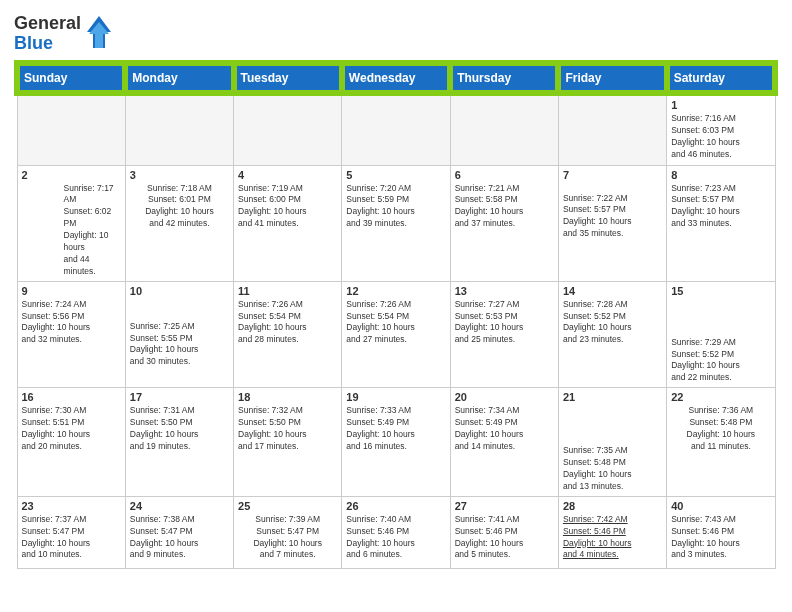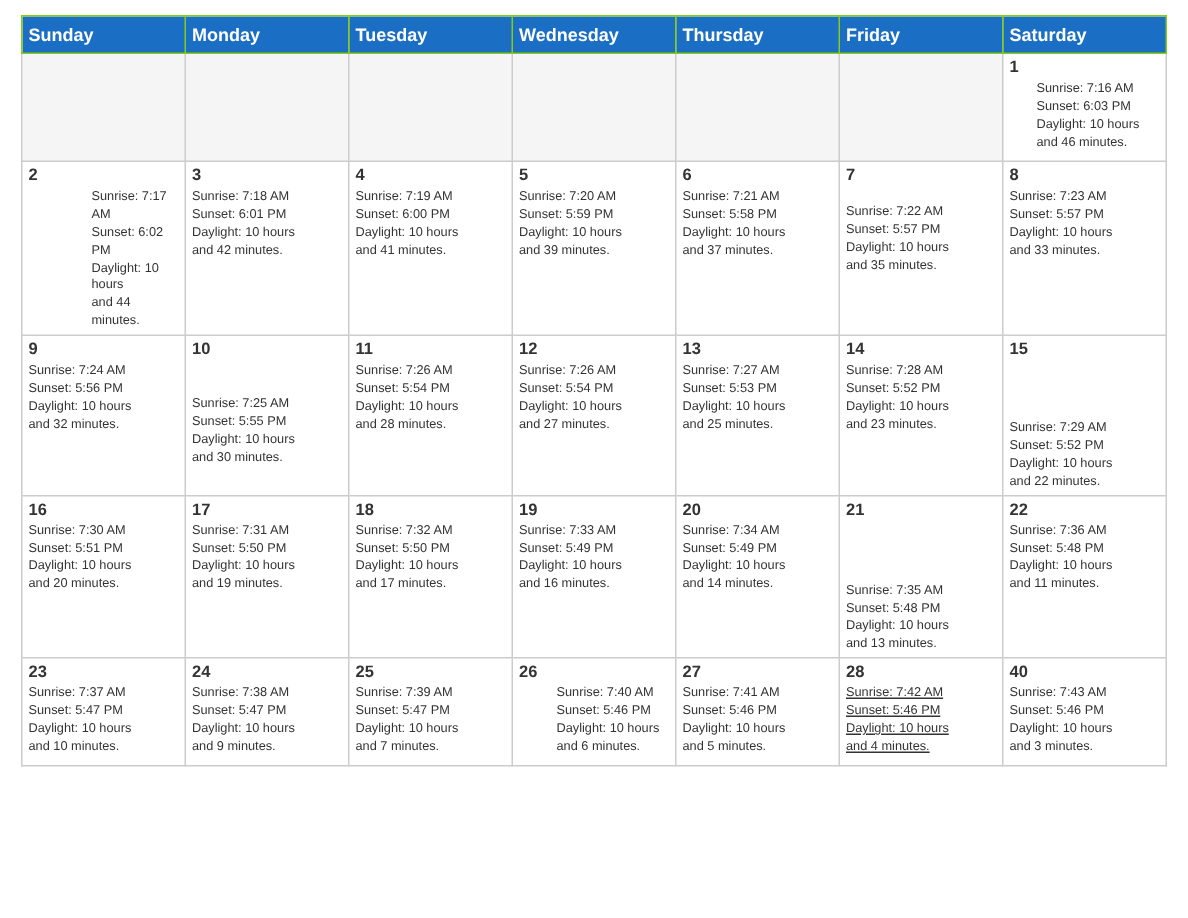--- a/index.html
+++ b/index.html
@@ -46,21 +46,21 @@
       border-collapse: collapse;
       border: 1px solid #ccc;
     }
     .calendar th {
       background: #1a6fc4;
       color: #fff;
       font-size: 12px;
       font-weight: bold;
       padding: 5px 4px;
       text-align: left;
-      border: 1px solid #84cc16;
+      border: 6px solid #84cc16;
     }
     .calendar td {
       vertical-align: top;
       border: 1px solid #ccc;
       padding: 3px 4px;
       width: calc(100% / 7);
       background: #fff;
       min-height: 72px;
       height: 72px;
     }
@@ -79,20 +79,40 @@
       line-height: 1.4;
     }
     .last-row td {
       height: 60px;
     }
   </style>
 </head>
 <body>
 
 <div class="page">
+  <div class="header">
+    <div class="logo">
+      <div>
+        <div style="font-size:18px;font-weight:bold;color:#333;line-height:1.1;">
+          <span style="color:#333;">General</span>
+        </div>
+        <div style="font-size:18px;font-weight:bold;color:#1a6fc4;line-height:1.1;">Blue</div>
+      </div>
+      <div>
+        <svg width="32" height="36" viewBox="0 0 32 36">
+          <polygon points="4,18 16,2 28,18 22,18 22,34 10,34 10,18" fill="#1a6fc4"></polygon>
+          <polygon points="16,8 26,20 20,20 20,34 12,34 12,20 6,20" fill="#4da6e8"></polygon>
+        </svg>
+      </div>
+    </div>
+    <div class="title-block">
+      <div class="month-title"></div>
+      <div class="location"></div>
+    </div>
+  </div>
 
   <table class="calendar">
     <thead>
       <tr>
       <th>Sunday</th>
           <th>Monday</th>
           <th>Tuesday</th>
           <th>Wednesday</th>
           <th>Thursday</th>
           <th>Friday</th>
@@ -102,37 +122,37 @@
     <tbody id="calendar-body">
     <tr>
           <td class="empty"></td>
           <td class="empty"></td>
           <td class="empty"></td>
           <td class="empty"></td>
           <td class="empty"></td>
           <td class="empty"></td>
           <td>
             <div class="day-num">1</div>
-            <div class="day-info" style="white-space: pre-line; margin-left: 18px;">Sunrise: 7:16 AM
+            <div class="day-info" style="white-space: pre-line;">Sunrise: 7:16 AM
 Sunset: 6:03 PM
 Daylight: 10 hours
 and 46 minutes.</div>
           </td>
         </tr>
         <tr>
           <td>
             <div class="day-num">2</div>
             <div class="day-info" style="white-space: pre-line; margin-left: 42px;">Sunrise: 7:17 AM
 Sunset: 6:02 PM
 Daylight: 10 hours
 and 44 minutes.</div>
           </td>
           <td>
             <div class="day-num">3</div>
-            <div class="day-info" style="white-space: pre-line;">Sunrise: 7:18 AM
+            <div class="day-info" style="white-space: pre-line; text-align: center;">Sunrise: 7:18 AM
 Sunset: 6:01 PM
 Daylight: 10 hours
 and 42 minutes.</div>
           </td>
           <td>
             <div class="day-num">4</div>
             <div class="day-info" style="white-space: pre-line;">Sunrise: 7:19 AM
 Sunset: 6:00 PM
 Daylight: 10 hours
 and 41 minutes.</div>
@@ -255,21 +275,21 @@
           </td>
           <td>
             <div class="day-num">21</div>
             <div class="day-info" style="white-space: pre-line; margin-top: 42px;">Sunrise: 7:35 AM
 Sunset: 5:48 PM
 Daylight: 10 hours
 and 13 minutes.</div>
           </td>
           <td>
             <div class="day-num">22</div>
-            <div class="day-info" style="white-space: pre-line;">Sunrise: 7:36 AM
+            <div class="day-info" style="white-space: pre-line; text-align: center;">Sunrise: 7:36 AM
 Sunset: 5:48 PM
 Daylight: 10 hours
 and 11 minutes.</div>
           </td>
         </tr>
         <tr>
           <td>
             <div class="day-num">23</div>
             <div class="day-info" style="white-space: pre-line;">Sunrise: 7:37 AM
 Sunset: 5:47 PM
@@ -278,28 +298,28 @@
           </td>
           <td>
             <div class="day-num">24</div>
             <div class="day-info" style="white-space: pre-line;">Sunrise: 7:38 AM
 Sunset: 5:47 PM
 Daylight: 10 hours
 and 9 minutes.</div>
           </td>
           <td>
             <div class="day-num">25</div>
-            <div class="day-info" style="white-space: pre-line;">Sunrise: 7:39 AM
+            <div class="day-info" style="white-space: pre-line; text-align: center;">Sunrise: 7:39 AM
 Sunset: 5:47 PM
 Daylight: 10 hours
 and 7 minutes.</div>
           </td>
           <td>
             <div class="day-num">26</div>
-            <div class="day-info" style="white-space: pre-line; margin-left: 25px;">Sunrise: 7:40 AM
+            <div class="day-info" style="white-space: pre-line;">Sunrise: 7:40 AM
 Sunset: 5:46 PM
 Daylight: 10 hours
 and 6 minutes.</div>
           </td>
           <td>
             <div class="day-num">27</div>
             <div class="day-info" style="white-space: pre-line;">Sunrise: 7:41 AM
 Sunset: 5:46 PM
 Daylight: 10 hours
 and 5 minutes.</div>

